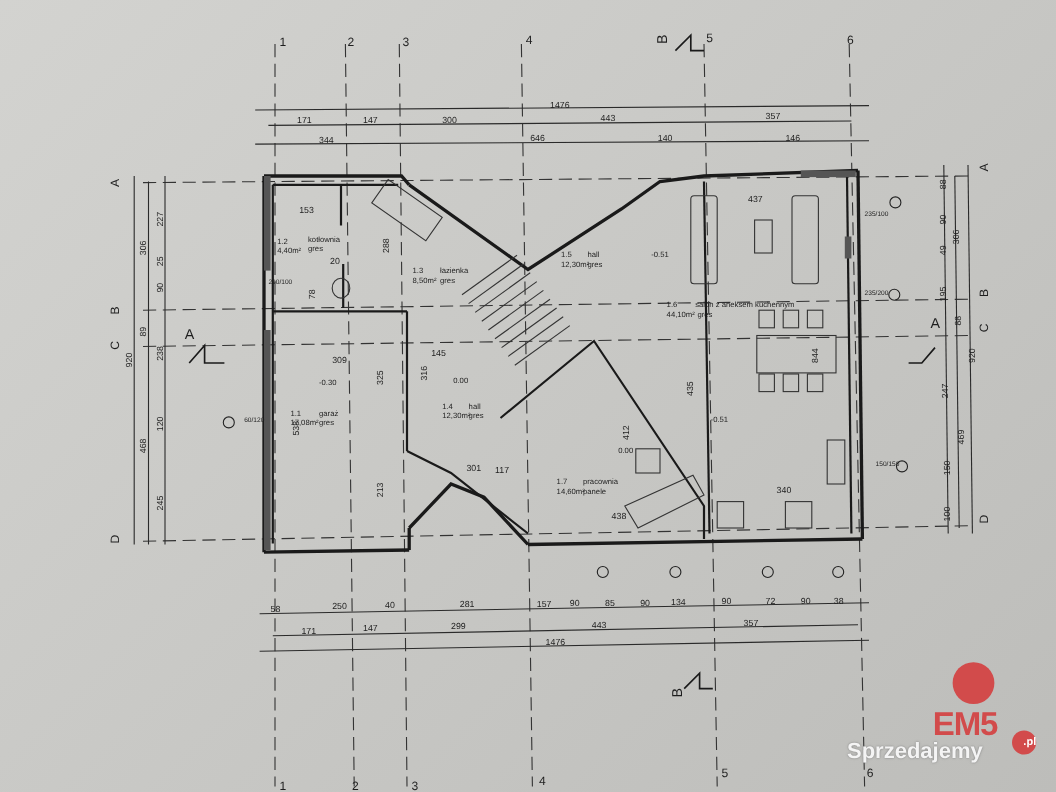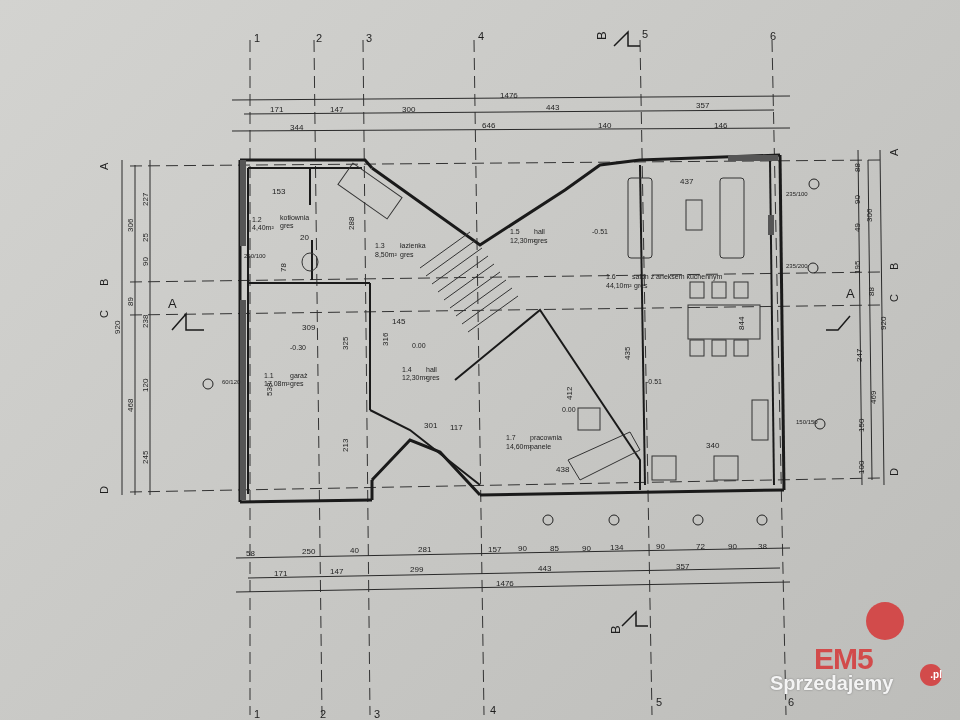--- a/index.html
+++ b/index.html
@@ -1,21 +1,21 @@
 <!DOCTYPE html>
 <html><head>
 <meta charset="utf-8">
 <style>
   html,body{margin:0;padding:0;}
   body{width:960px;height:720px;overflow:hidden;background:#c9c9c6;font-family:"Liberation Sans",sans-serif;}
   .sheet{position:absolute;left:0;top:0;width:960px;height:720px;background:linear-gradient(135deg,#d3d3d0 0%,#c8c8c5 50%,#bdbdba 100%);}
   svg{position:absolute;left:0;top:0;}
   .t{font-family:"Liberation Sans",sans-serif;fill:#1e1e1e;}
   .wm{position:absolute;}
-  .wm-em5{position:absolute;left:814px;top:642px;font-family:"Liberation Sans",sans-serif;font-weight:bold;font-size:30px;color:#d24b4b;letter-spacing:-1px;}
+  .wm-em5{position:absolute;left:848px;top:642px;font-family:"Liberation Sans",sans-serif;font-weight:bold;font-size:30px;color:#d24b4b;letter-spacing:-1px;}
   .wm-pl{position:absolute;left:920px;top:664px;width:22px;height:22px;border-radius:50%;background:#d24b4b;color:#fff;font-size:10px;font-weight:bold;text-align:right;line-height:22px;font-family:"Liberation Sans",sans-serif;}
   .wm-name{position:absolute;left:770px;top:672px;font-family:"Liberation Sans",sans-serif;font-weight:bold;font-size:20px;color:#f4f4f4;text-shadow:0 0 2px #777;}
   .wm-logo{position:absolute;left:866px;top:602px;width:38px;height:38px;border-radius:50%;background:#d24b4b;}
 </style>
 </head>
 <body>
 
 <div class="sheet">
 <svg width="960" height="720" viewBox="0 0 960 720">
   <g stroke="#2a2a2a" fill="none" stroke-width="1">

